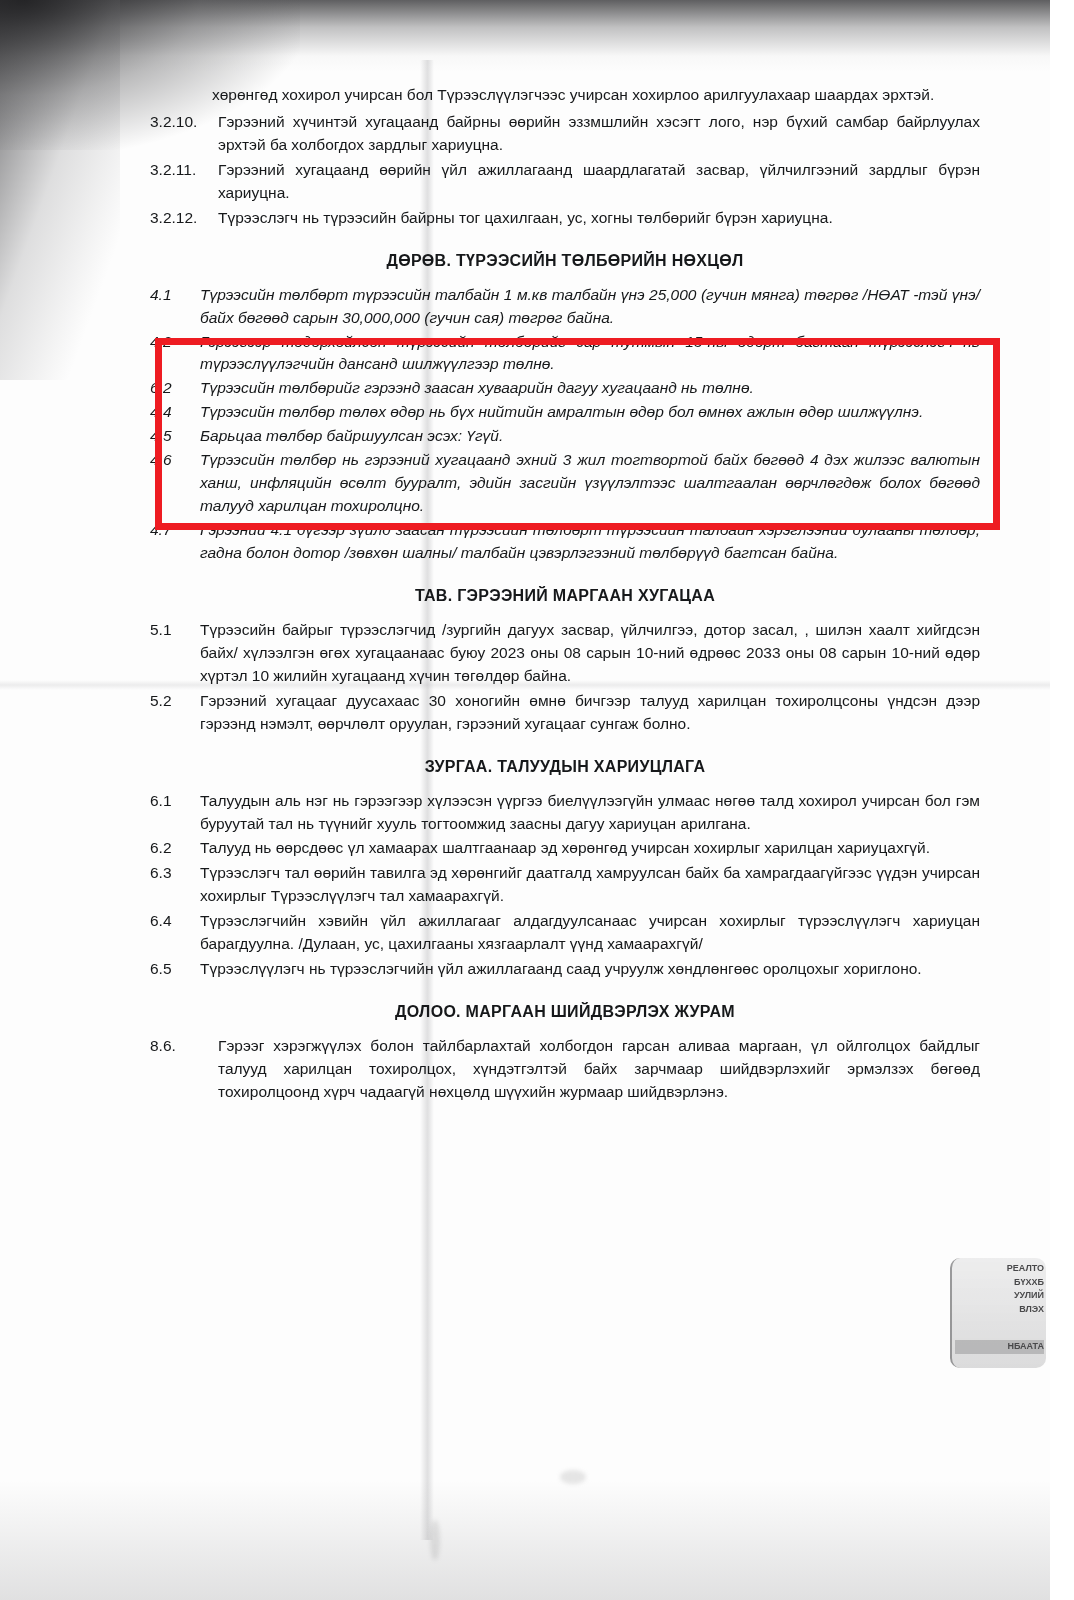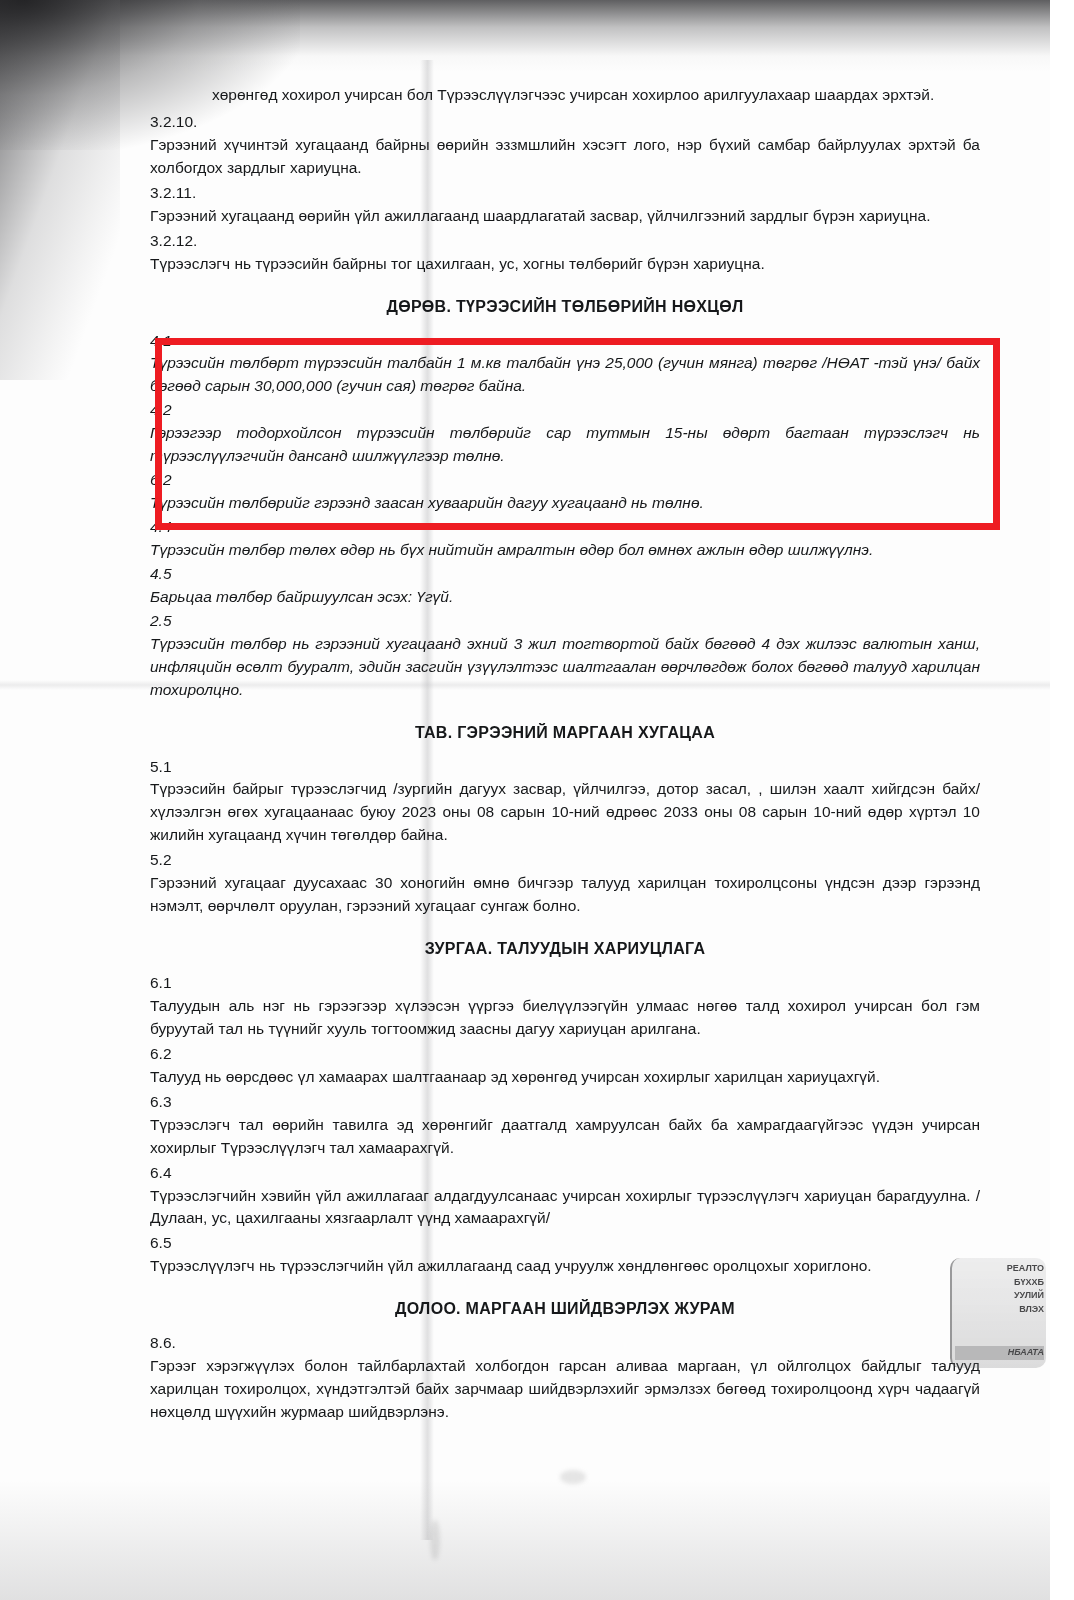--- a/index.html
+++ b/index.html
@@ -71,21 +71,20 @@
     margin: 0;
   }
 
   .clause {
     display: flex;
     align-items: flex-start;
     font-size: 15.5px;
     line-height: 1.48;
     margin-bottom: 2px;
     text-align: justify;
-    flex-direction: column;
   }
   .clause .num {
     flex: 0 0 auto;
     min-width: 62px;
     padding-right: 6px;
     font-size: 15.5px;
   }
   .clause .num.narrow { min-width: 44px; }
   .clause .txt {
     flex: 1 1 auto;
@@ -143,23 +142,22 @@
     color: #2a2a2c;
     padding: 4px 2px 0 3px;
     box-sizing: border-box;
     text-align: right;
     opacity: 0.85;
     overflow: hidden;
     border-radius: 10px;
   }
   .stamp div { white-space: nowrap; }
   .stamp .s-last {
-    margin-top: 30px;
+    margin-top: 24px;
     background: rgba(90,90,92,0.35);
-    font-style: italic;
   }
   .blotch {
     position: absolute;
     pointer-events: none;
     border-radius: 50%;
     background: rgba(120,120,124,0.18);
     filter: blur(2px);
   }
 </style>
 </head>
@@ -210,22 +208,26 @@
       </div>
       <div class="clause">
         <span class="num narrow">4.4</span>
         <span class="txt">Түрээсийн төлбөр төлөх өдөр нь бүх нийтийн амралтын өдөр бол өмнөх ажлын өдөр шилжүүлнэ.</span>
       </div>
       <div class="clause">
         <span class="num narrow">4.5</span>
         <span class="txt">Барьцаа төлбөр байршуулсан эсэх: Үгүй.</span>
       </div>
       <div class="clause">
-        <span class="num narrow">2.5</span>
+        <span class="num narrow">4.6</span>
         <span class="txt">Түрээсийн төлбөр нь гэрээний хугацаанд эхний 3 жил тогтвортой байх бөгөөд 4 дэх жилээс валютын ханш, инфляцийн өсөлт бууралт, эдийн засгийн үзүүлэлтээс шалтгаалан өөрчлөгдөж болох бөгөөд талууд харилцан тохиролцно.</span>
+      </div>
+      <div class="clause">
+        <span class="num narrow">4.7</span>
+        <span class="txt">Гэрээний 4.1 дүгээр зүйлд заасан түрээсийн төлбөрт түрээсийн талбайн хэрэглээний дулааны төлбөр, гадна болон дотор /зөвхөн шалны/ талбайн цэвэрлэгээний төлбөрүүд багтсан байна.</span>
       </div>
     </div>
 
     <div class="section-title">ТАВ. ГЭРЭЭНИЙ МАРГААН ХУГАЦАА</div>
 
     <div class="clause">
       <span class="num narrow">5.1</span>
       <span class="txt">Түрээсийн байрыг түрээслэгчид /зургийн дагуух засвар, үйлчилгээ, дотор засал, , шилэн хаалт хийгдсэн байх/ хүлээлгэн өгөх хугацаанаас буюу  2023 оны 08 сарын 10-ний өдрөөс 2033 оны 08 сарын 10-ний өдөр хүртэл  10  жилийн хугацаанд хүчин төгөлдөр байна.</span>
     </div>
     <div class="clause">

